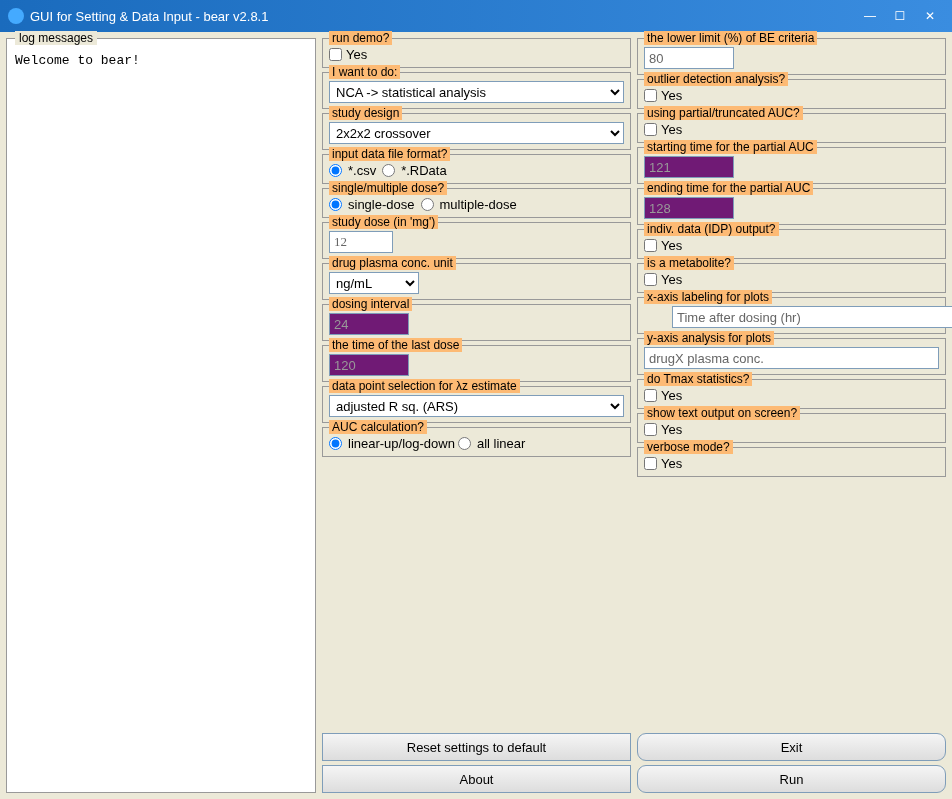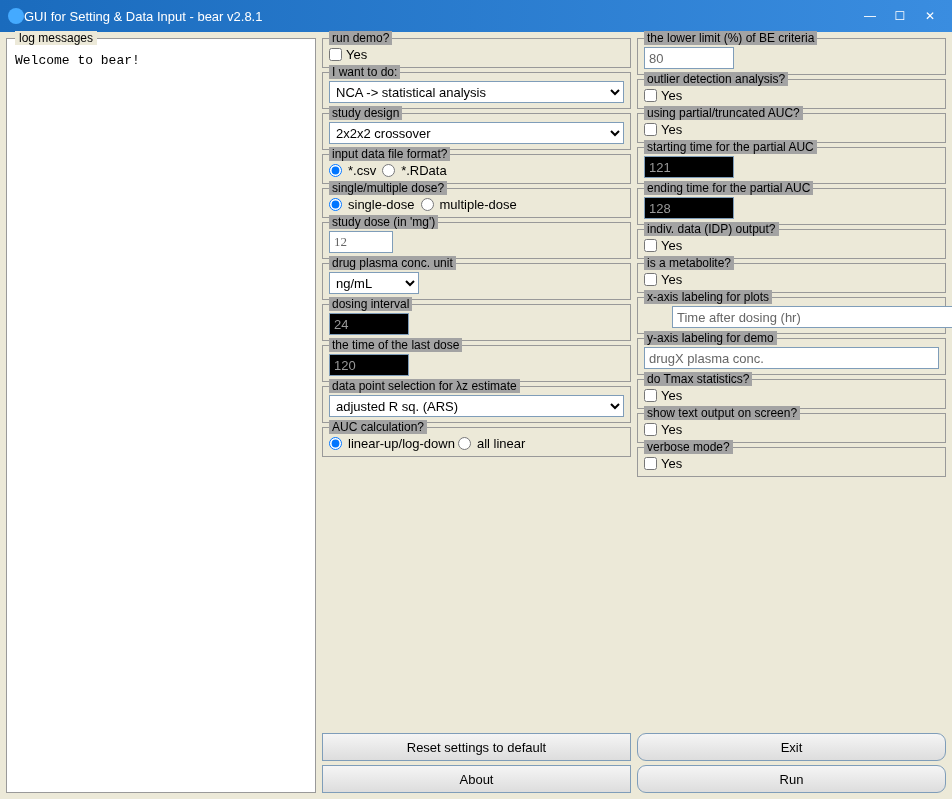--- a/index.html
+++ b/index.html
@@ -17,21 +17,21 @@
       height: 32px;
       display: flex;
       align-items: center;
       justify-content: space-between;
       padding: 0 8px;
       user-select: none;
     }
     .title-bar-left {
       display: flex;
       align-items: center;
-      gap: 0;
+      gap: 6px;
     }
     .title-bar-icon {
       width: 16px;
       height: 16px;
       background: #4af;
       border-radius: 50%;
     }
     .title-bar-title {
       font-size: 13px;
       font-weight: normal;
@@ -118,40 +118,40 @@
     .field-group {
       border: 1px solid #999;
       background: #ece9d8;
       position: relative;
       padding: 4px 6px 5px 6px;
     }
     .field-group legend, .field-group-label {
       position: absolute;
       top: -8px;
       left: 6px;
-      background: #a3a3a3;
+      background: #fdba74;
       padding: 0 3px;
       font-size: 12px;
       color: #000;
     }
     .field-group-inner {
       margin-top: 4px;
     }
 
     
     input[type="text"], input[type="number"] {
       border: 1px solid #7f9db9;
       background: white;
       height: 22px;
       padding: 2px 4px;
       font-size: 13px;
       color: #666;
     }
     input[type="text"]:disabled, input[type="number"]:disabled {
-      background: #000000;
+      background: #701a75;
       color: #999;
     }
 
     select {
       border: 1px solid #7f9db9;
       background: white;
       height: 22px;
       padding: 1px 2px;
       font-size: 13px;
     }
@@ -398,21 +398,21 @@
         </div>
 
         <div class="field-group">
           <span class="field-group-label">x-axis labeling for plots</span>
           <div class="field-group-inner">
             <input type="text" style="width: 100%; margin-left: 28px;" value="Time after dosing (hr)">
           </div>
         </div>
 
         <div class="field-group">
-          <span class="field-group-label">y-axis labeling for demo</span>
+          <span class="field-group-label">y-axis analysis for plots</span>
           <div class="field-group-inner">
             <input type="text" style="width: 100%;" value="drugX plasma conc.">
           </div>
         </div>
 
         <div class="field-group">
           <span class="field-group-label">do Tmax statistics?</span>
           <div class="field-group-inner check-row">
             <input type="checkbox" style="">
             <label>Yes</label>

